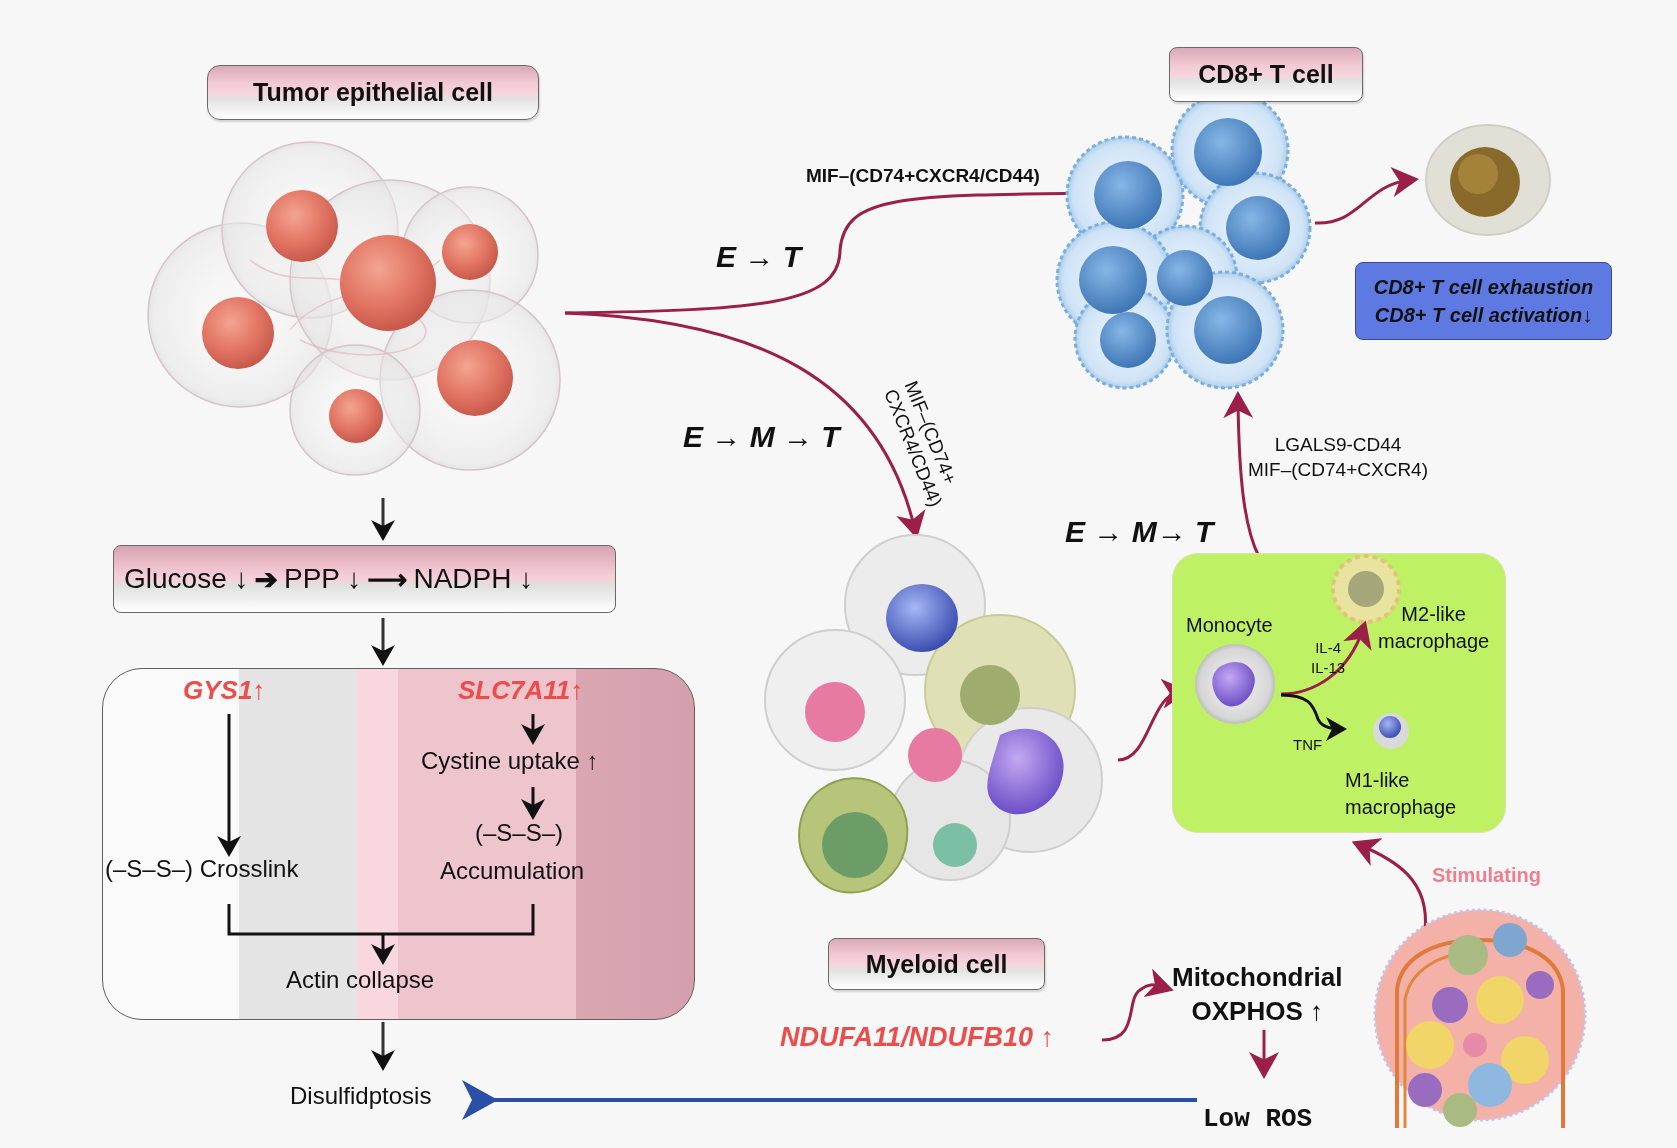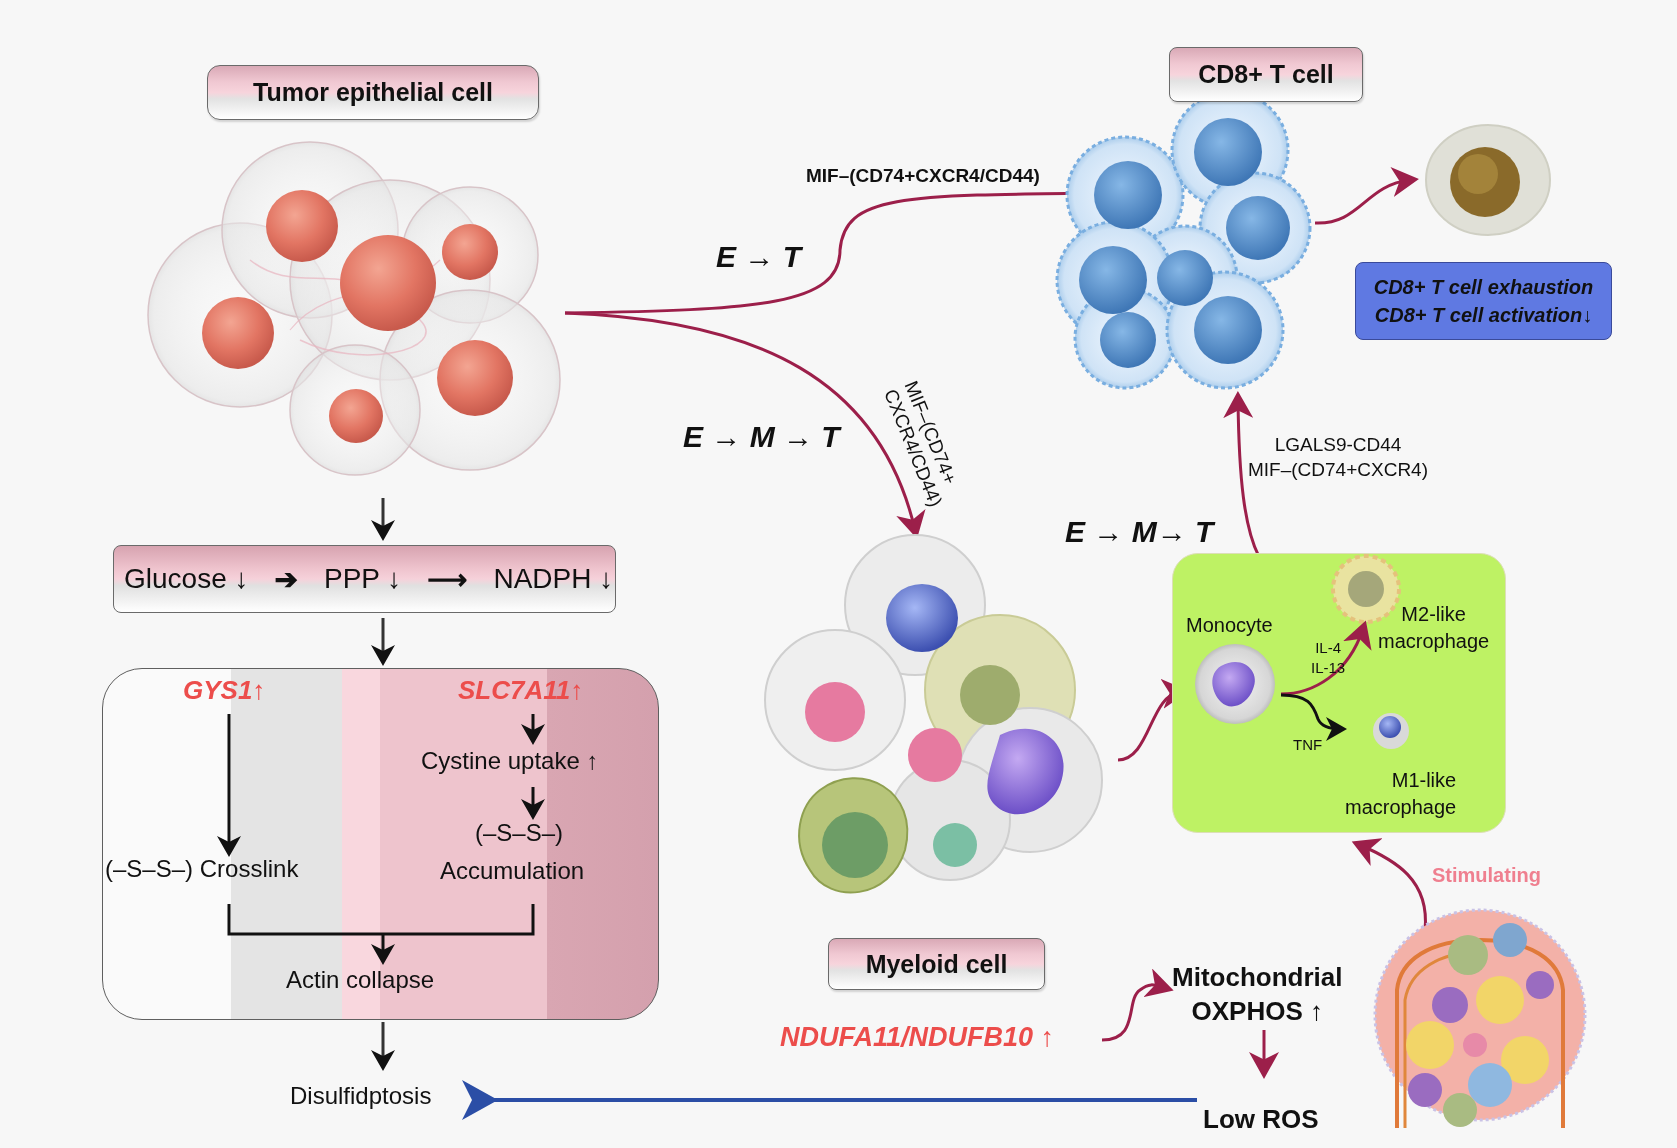--- a/index.html
+++ b/index.html
@@ -14,26 +14,27 @@
   .label-box {
     position: absolute; border: 1.5px solid #6a6a6a; border-radius: 8px;
     background: linear-gradient(to bottom, #d9a9b6 0%, #f0c8d2 30%, #f7d4dc 50%, #e2e2e2 62%, #ffffff 100%);
     font-weight: bold; font-size: 25px; display: flex; align-items: center; justify-content: center;
     box-shadow: 1px 2px 2px rgba(0,0,0,0.15);
   }
   .glucose-box {
     position: absolute; left: 113px; top: 545px; width: 503px; height: 68px;
     border: 1.5px solid #6a6a6a; border-radius: 8px;
     background: linear-gradient(to bottom, #d7a3b0 0%, #efc4ce 35%, #f6d1da 50%, #e0e0e0 60%, #ffffff 100%);
-    font-size: 28px; display: flex; align-items: center; gap: 26px; padding-left: 10px; box-sizing: border-box;
+    font-size: 28px; display: flex; align-items: center; gap: 6px; padding-left: 10px; box-sizing: border-box;
   }
   .mech-box {
     position: absolute; left: 102px; top: 668px; width: 555px; height: 350px;
     border: 1.5px solid #5f5f5f; border-radius: 40px; overflow: hidden;
     background: linear-gradient(to right, #fafafa 0%, #fafafa 23%, #e4e4e4 23%, #e4e4e4 43%, #f9d7de 43%, #f9d7de 50%, #eec4cd 50%, #eec4cd 80%, #d9a6b2 80%, #d4a0ad 100%);
+    padding-left: 36px;
   }
   .mech-text { position: absolute; font-size: 24px; white-space: nowrap; }
   .gene { color: #ec4d4b; font-weight: bold; font-style: italic; }
   .route { position: absolute; font-weight: bold; font-style: italic; font-size: 30px; white-space: nowrap; }
   .small { position: absolute; font-size: 19px; white-space: nowrap; }
   .macro-box {
     position: absolute; left: 1172px; top: 553px; width: 332px; height: 278px;
     border-radius: 26px; background: #bef264; border: 1px solid #dcdfb6;
   }
   .tcell-box {
@@ -260,28 +261,28 @@
   <div class="small" style="left:13px; top:60px; font-size:20px;">Monocyte</div>
   <div class="small" style="left:205px; top:47px; font-size:20px; text-align:center; line-height:27px;">
     <div>M2-like</div>
     <div>macrophage</div>
   </div>
   <div class="small" style="left:138px; top:84px; font-size:15px; text-align:center; line-height:20px;">
     <div>IL-4</div>
     <div>IL-13</div>
   </div>
   <div class="small" style="left:120px; top:182px; font-size:15px;">TNF</div>
-  <div class="small" style="left:172px; top:213px; font-size:20px; text-align:right; line-height:27px;">
+  <div class="small" style="left:172px; top:213px; font-size:20px; text-align:left; line-height:27px;">
     <div>M1-like</div>
     <div>macrophage</div>
   </div>
 </div>
 
 <div class="abs" style="left:780px; top:1022px; font-size:27px; white-space:nowrap;">
   <span class="gene" style="color:#ec4d4b;">NDUFA11/NDUFB10</span>
   <span style="color:#ec4d4b;">↑</span>
 </div>
 <div class="bold-text" style="left:1172px; top:960px; line-height:34px;">
   <div>Mitochondrial</div>
   <div>OXPHOS ↑</div>
 </div>
-<div class="bold-text" style="left:1203px; top:1104px;">Low ROS</div>
+<div class="bold-text" style="left:1203px; top:1104px;font-family:Liberation Mono, monospace;">Low ROS</div>
 <div class="small" style="left:1432px; top:864px; font-size:20px; font-weight:bold; color:#ef7f8f;">Stimulating</div>
 
 </body></html>

